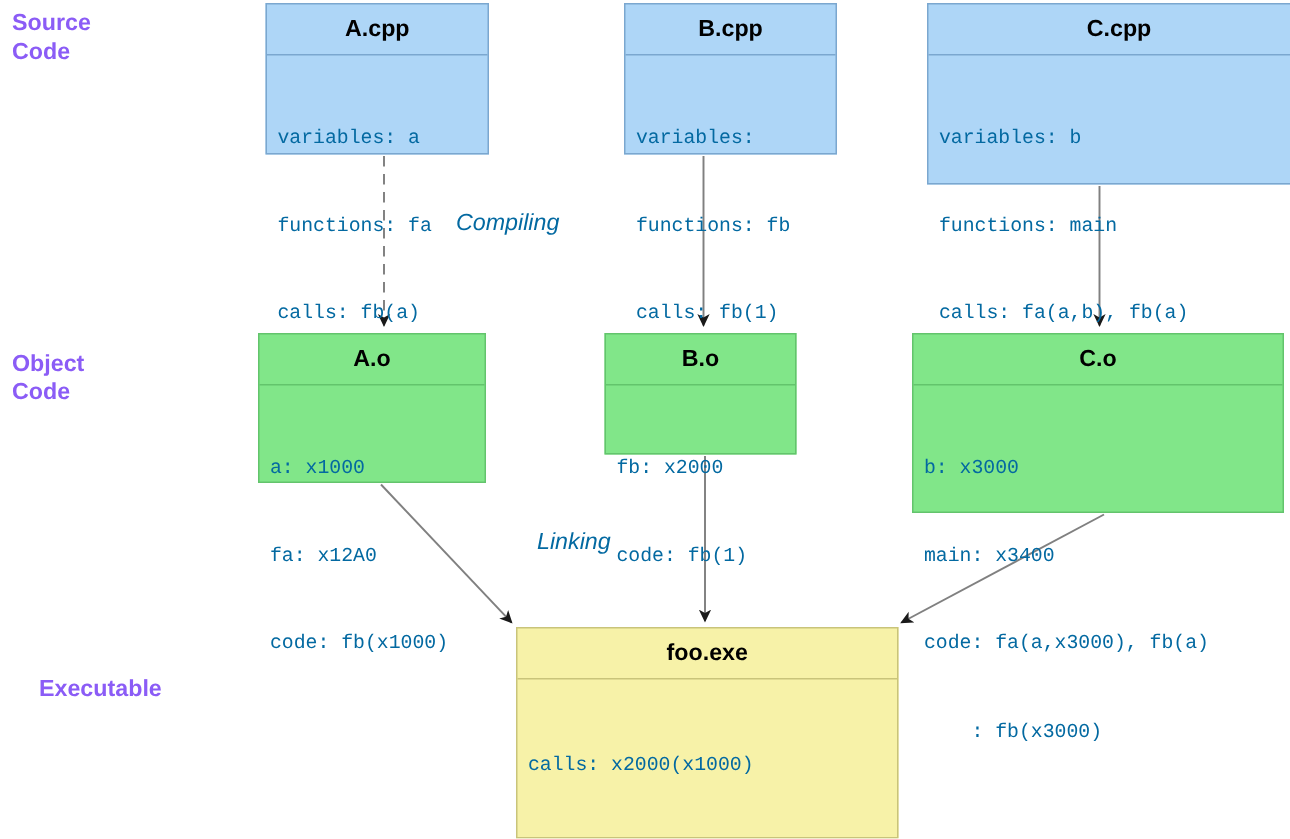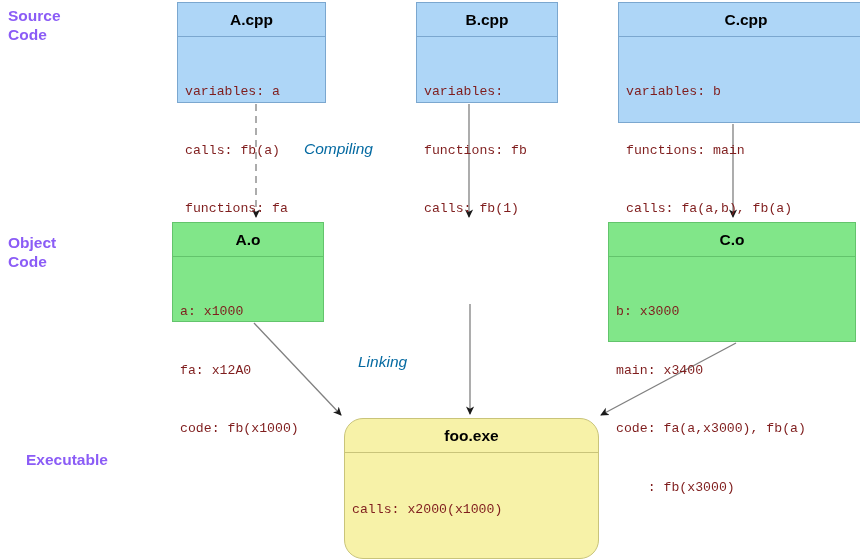--- a/index.html
+++ b/index.html
@@ -71,21 +71,21 @@
     box-sizing: border-box;
   }
   .node .divider {
     height: 1px;
     background: #6c8ebf;
     width: 100%;
   }
   .node .body {
     font-family: "Liberation Mono", monospace;
     font-size: 13.2px;
-    color: #7f1d1d;
+    color: #0369a1;
     line-height: 19.5px;
     padding: 6px 0 7px 7px;
     box-sizing: border-box;
     white-space: pre;
   }
   .node .body .line { white-space: pre; }
 
   
   .node.src { background: #aed6f7; border-color: #7ba7cf; }
   .node.src .divider { background: #7ba7cf; }
@@ -98,21 +98,21 @@
 
   
   #node-a-cpp { left: 177px; top: 2px;   width: 149px; height: 101px; }
   #node-b-cpp { left: 416px; top: 2px;   width: 142px; height: 101px; }
   #node-c-cpp { left: 618px; top: 2px;   width: 256px; height: 121px; }
 
   #node-a-o   { left: 172px; top: 222px; width: 152px; height: 100px; }
   #node-b-o   { left: 403px; top: 222px; width: 128px; height: 81px;  }
   #node-c-o   { left: 608px; top: 222px; width: 248px; height: 120px; }
 
-  #node-foo-exe { left: 344px; top: 418px; width: 255px; height: 141px; border-radius: 19px; }
+  #node-foo-exe { left: 344px; top: 418px; width: 255px; height: 141px; }
   #node-foo-exe .body { line-height: 20.5px; }
 </style>
 </head>
 <body>
 
 <div id="canvas">
 
   <div class="row-label" id="label-source">Source
 Code</div>
 
@@ -143,22 +143,22 @@
     <line x1="470" y1="304" x2="470" y2="414" stroke="#808080" stroke-width="1.3" marker-end="url(#arrowhead)"></line>
 
     <line x1="736" y1="343" x2="601" y2="415" stroke="#808080" stroke-width="1.3" marker-end="url(#arrowhead)"></line>
   </svg>
 
   <div class="node src" id="node-a-cpp">
     <div class="hdr">A.cpp</div>
     <div class="divider"></div>
     <div class="body">
       <div class="line">variables: a</div>
+      <div class="line">functions: fa</div>
       <div class="line">calls: fb(a)</div>
-      <div class="line">functions: fa</div>
     </div>
   </div>
 
   <div class="node src" id="node-b-cpp">
     <div class="hdr">B.cpp</div>
     <div class="divider"></div>
     <div class="body">
       <div class="line">variables:</div>
       <div class="line">functions: fb</div>
       <div class="line">calls: fb(1)</div>
@@ -179,20 +179,28 @@
   <div class="node obj" id="node-a-o">
     <div class="hdr">A.o</div>
     <div class="divider"></div>
     <div class="body">
       <div class="line">a: x1000</div>
       <div class="line">fa: x12A0</div>
       <div class="line">code: fb(x1000)</div>
     </div>
   </div>
 
+  <div class="node obj" id="node-b-o">
+    <div class="hdr">B.o</div>
+    <div class="divider"></div>
+    <div class="body">
+      <div class="line">fb: x2000</div>
+      <div class="line">code: fb(1)</div>
+    </div>
+  </div>
 
   <div class="node obj" id="node-c-o">
     <div class="hdr">C.o</div>
     <div class="divider"></div>
     <div class="body">
       <div class="line">b: x3000</div>
       <div class="line">main: x3400</div>
       <div class="line">code: fa(a,x3000), fb(a)</div>
       <div class="line">    : fb(x3000)</div>
     </div>

